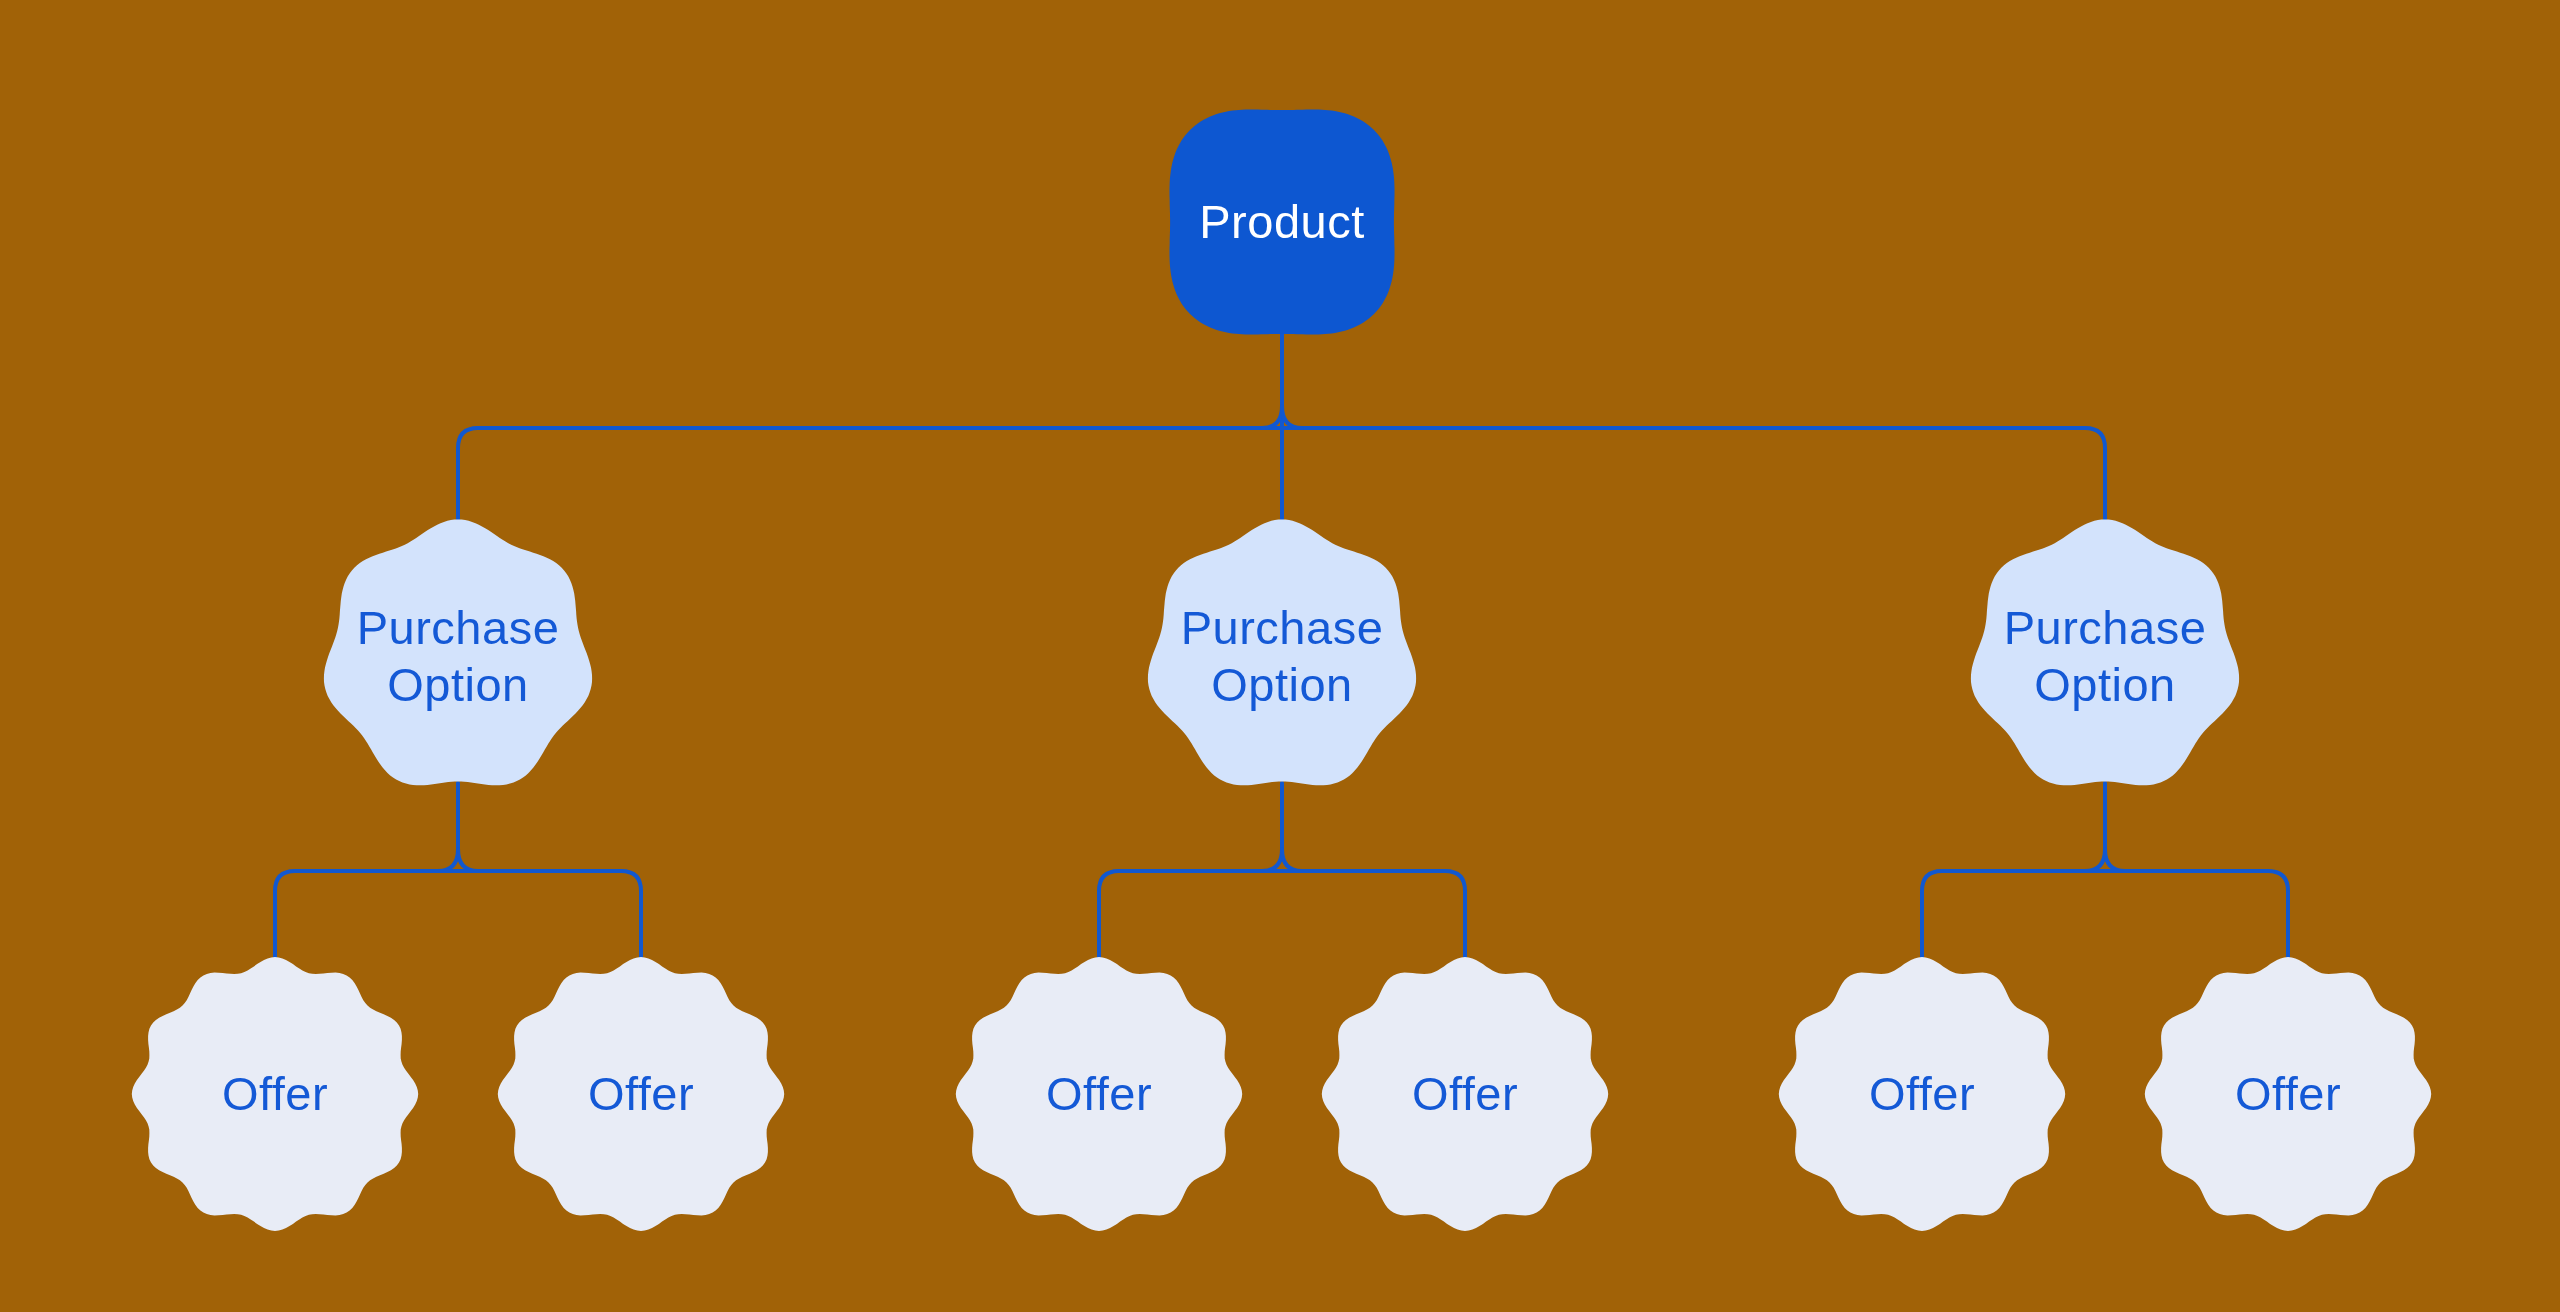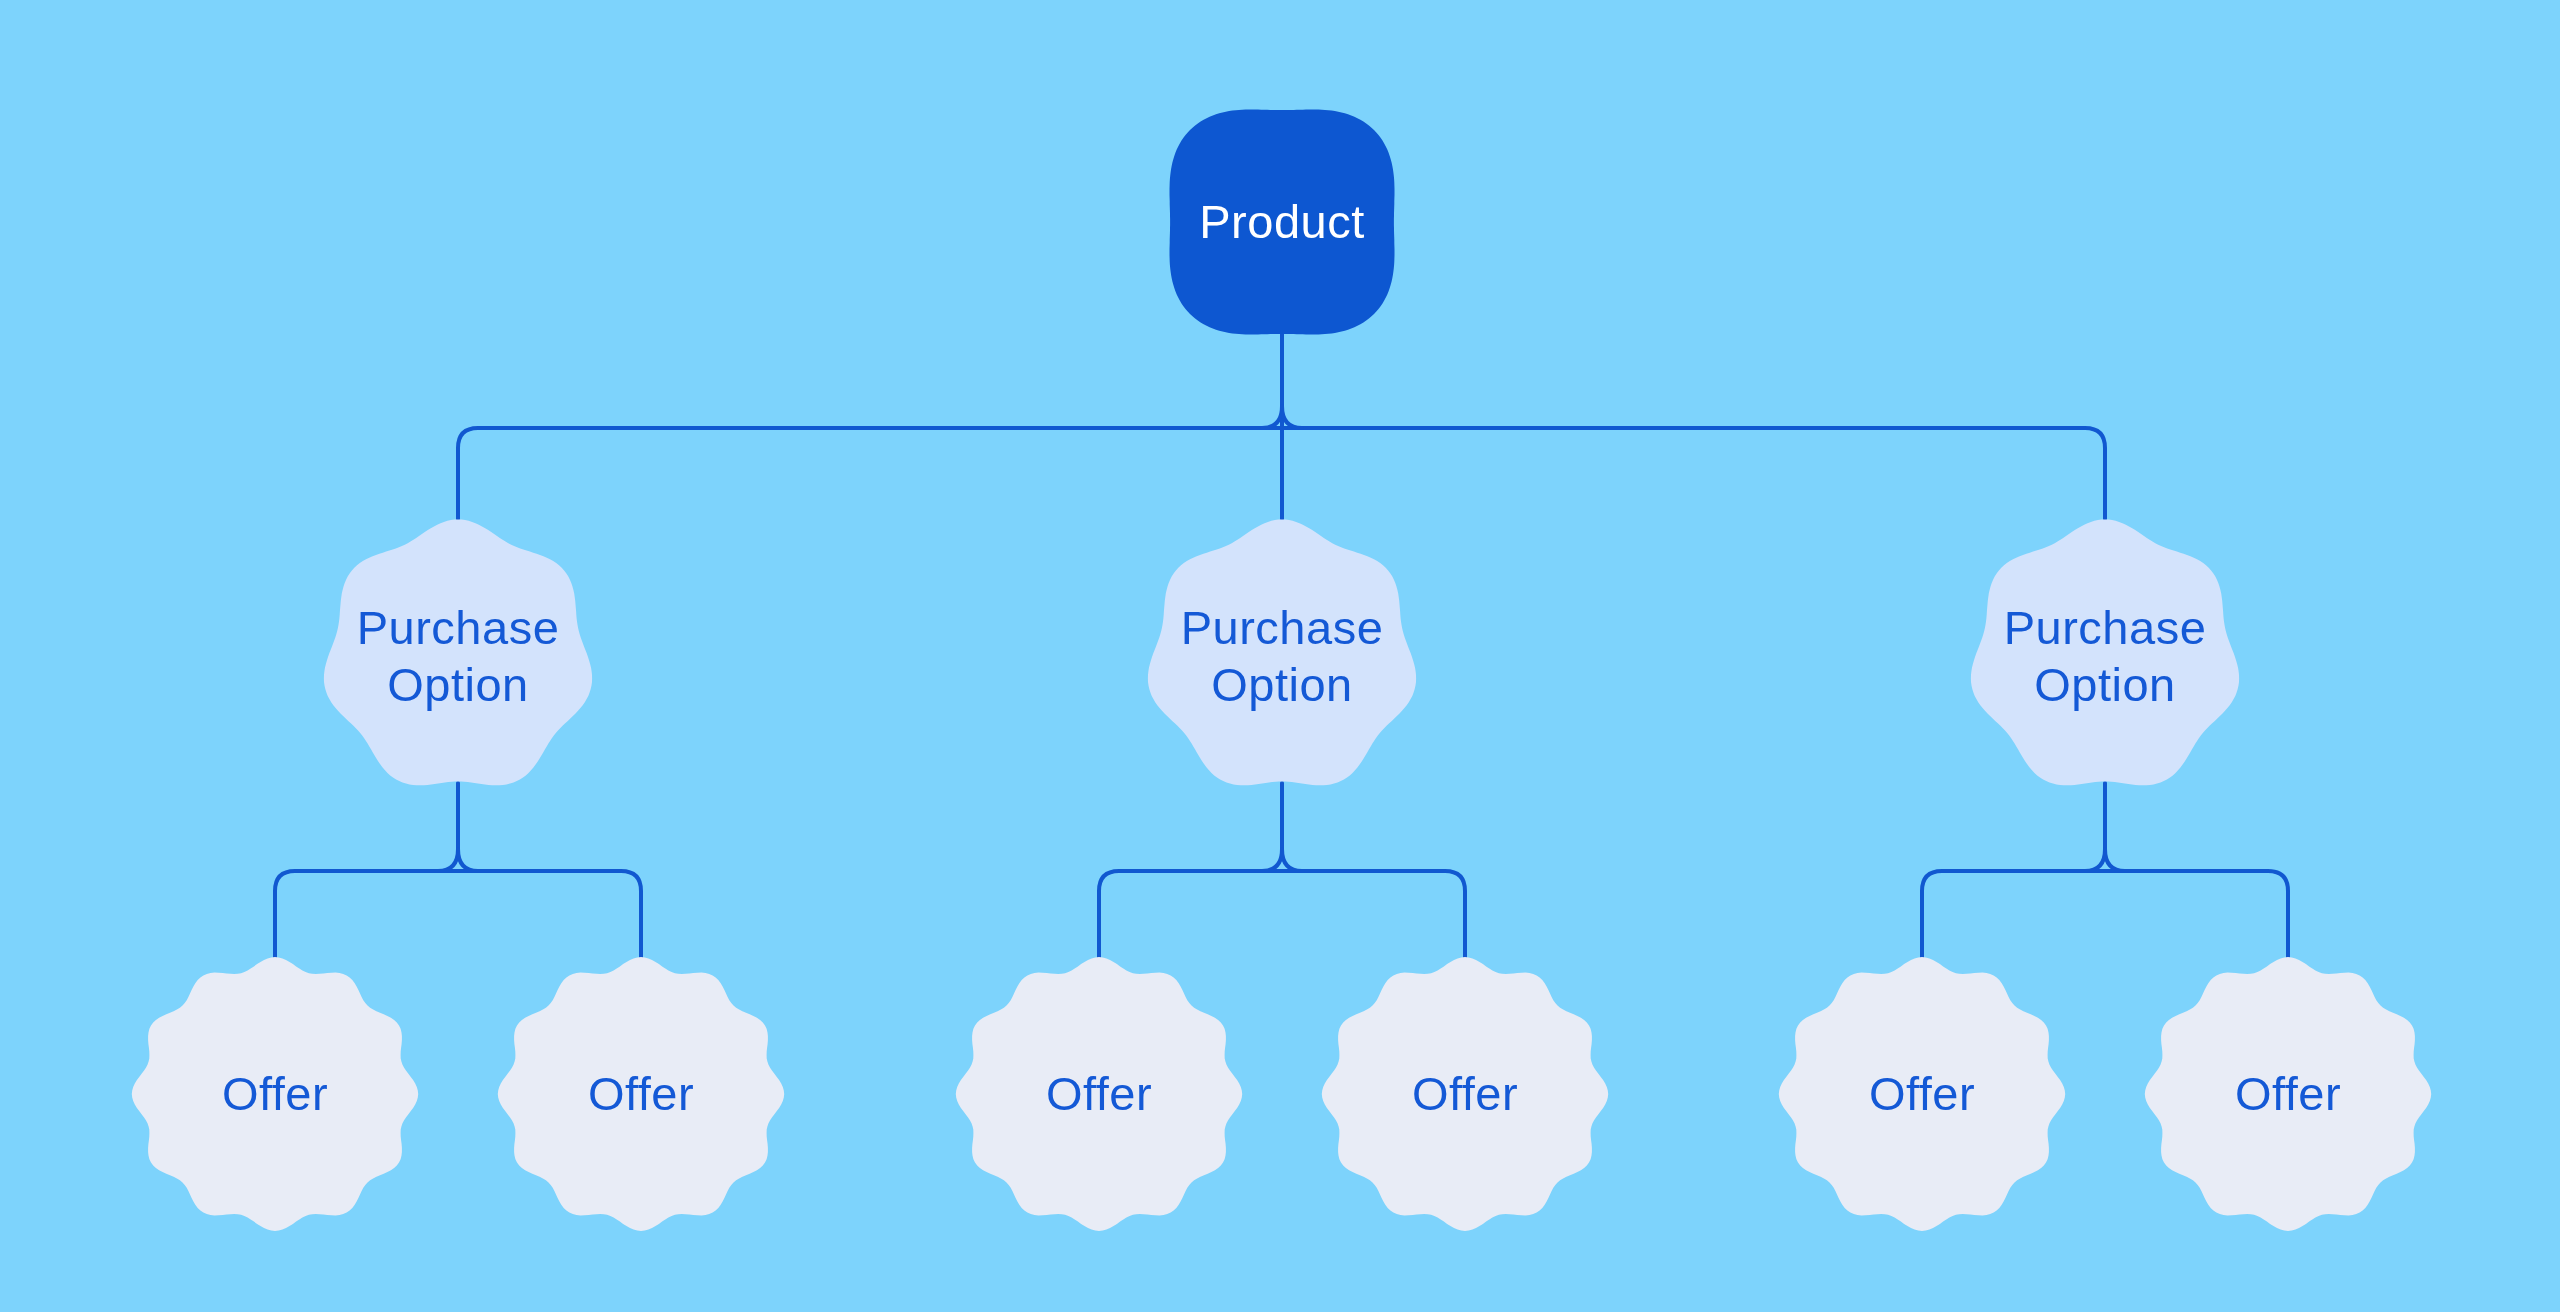--- a/index.html
+++ b/index.html
@@ -8,21 +8,21 @@
     background: #ffffff;
     width: 2560px;
     height: 1312px;
     overflow: hidden;
     font-family: "Liberation Sans", sans-serif;
   }
   .stage {
     position: relative;
     width: 2560px;
     height: 1312px;
-    background: #7dd3fc;
+    background: #a16207;
   }
   svg { display: block; }
   .connector {
     fill: none;
     stroke-width: 4;
     stroke-linecap: round;
   }
   .node-label {
     font-family: "Liberation Sans", sans-serif;
     font-weight: 500;

